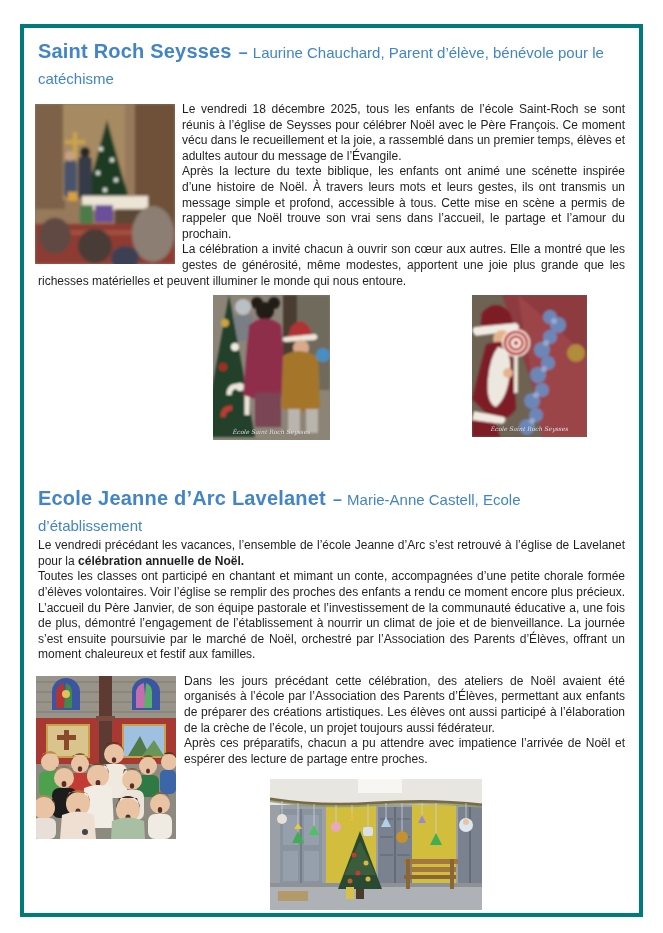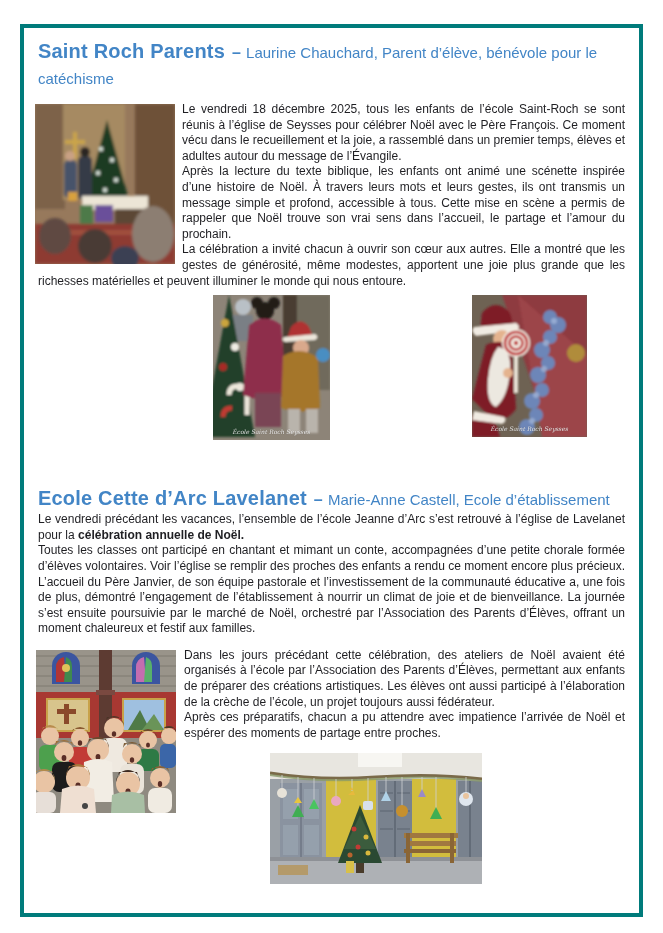--- a/index.html
+++ b/index.html
@@ -37,21 +37,21 @@
     text-shadow:0 0 1px rgba(0,0,0,.4);
   }
   b{font-weight:700;}
 </style>
 </head>
 <body>
 
 <div class="sheet">
 
   <section>
-    <h1><span>Saint Roch Parents</span><span class="sep">–</span><span class="author">Laurine Chauchard, Parent d’élève, bénévole pour le catéchisme</span></h1>
+    <h1><span>Saint Roch Seysses</span><span class="sep">–</span><span class="author">Laurine Chauchard, Parent d’élève, bénévole pour le catéchisme</span></h1>
 
 
     <div class="flow">
       <figure class="float-a">
         <svg width="140" height="160" viewBox="0 0 140 160">
           <defs>
               <filter id="bA" x="-10%" y="-10%" width="120%" height="120%">
                 <feGaussianBlur stdDeviation="1.6"></feGaussianBlur>
               </filter>
             </defs>
@@ -176,21 +176,21 @@
             <circle cx="44" cy="48" r="2.2" fill="#bf2f33"></circle>
             <circle cx="36" cy="78" r="5" fill="#e4b38e"></circle>
           </g>
         </svg>
         <span class="watermark">École Saint Roch Seysses</span>
       </figure>
     </div>
   </section>
 
   <section class="section-2">
-    <h1><span>Ecole Cette d’Arc Lavelanet</span><span class="sep">–</span><span class="author">Marie-Anne Castell, Ecole d’établissement</span></h1>
+    <h1><span>Ecole Jeanne d’Arc Lavelanet</span><span class="sep">–</span><span class="author">Marie-Anne Castell, Ecole d’établissement</span></h1>
 
     <p class="body s2-intro"><span>Le vendredi précédant les vacances, l’ensemble de l’école Jeanne d’Arc s’est retrouvé à l’église de Lavelanet pour la </span><b>célébration annuelle de Noël.</b></p>
 
     <p class="body mt">Toutes les classes ont participé en chantant et mimant un conte, accompagnées d’une petite chorale formée d’élèves volontaires. Voir l’église se remplir des proches des enfants a rendu ce moment encore plus précieux. L’accueil du Père Janvier, de son équipe pastorale et l’investissement de la communauté éducative a, une fois de plus, démontré l’engagement de l’établissement à nourrir un climat de joie et de bienveillance. La journée s’est ensuite poursuivie par le marché de Noël, orchestré par l’Association des Parents d’Élèves, offrant un moment chaleureux et festif aux familles.</p>
 
     <div class="flow">
       <figure class="float-b">
         <svg width="140" height="163" viewBox="0 0 140 163">
           <defs>
               <filter id="bD" x="-10%" y="-10%" width="120%" height="120%">
@@ -266,21 +266,21 @@
             <path d="M76 145 q16 -7 32 0 l1 18 -34 0z" fill="#a8bfa4"></path>
             <circle cx="124" cy="128" r="10" fill="#e9c4a4"></circle>
               <path d="M114 126 a10 10 0 0 1 20 0 l-2 -8 -16 0z" fill="#8a6236"></path>
             <ellipse cx="124" cy="134" rx="2.2" ry="3" fill="#5a2e28"></ellipse>
             <rect x="112" y="138" width="24" height="25" rx="7" fill="#f0ebe2"></rect>
           </g>
         </svg>
       </figure>
 
       <p class="body">Dans les jours précédant cette célébration, des ateliers de Noël avaient été organisés à l’école par l’Association des Parents d’Élèves, permettant aux enfants de préparer des créations artistiques. Les élèves ont aussi participé à l’élaboration de la crèche de l’école, un projet toujours aussi fédérateur.</p>
-      <p class="body mt">Après ces préparatifs, chacun a pu attendre avec impatience l’arrivée de Noël et espérer des moments de partage entre proches.</p>
+      <p class="body mt">Après ces préparatifs, chacun a pu attendre avec impatience l’arrivée de Noël et espérer des lecture de partage entre proches.</p>
 
       <figure class="photo-courtyard">
         <svg width="212" height="131" viewBox="0 0 212 131">
           <defs>
               <filter id="bE" x="-10%" y="-10%" width="120%" height="120%">
                 <feGaussianBlur stdDeviation="0.5"></feGaussianBlur>
               </filter>
             </defs>
           <rect width="212" height="131" fill="#b9bcc0"></rect>
           <g filter="url(#bE)">

